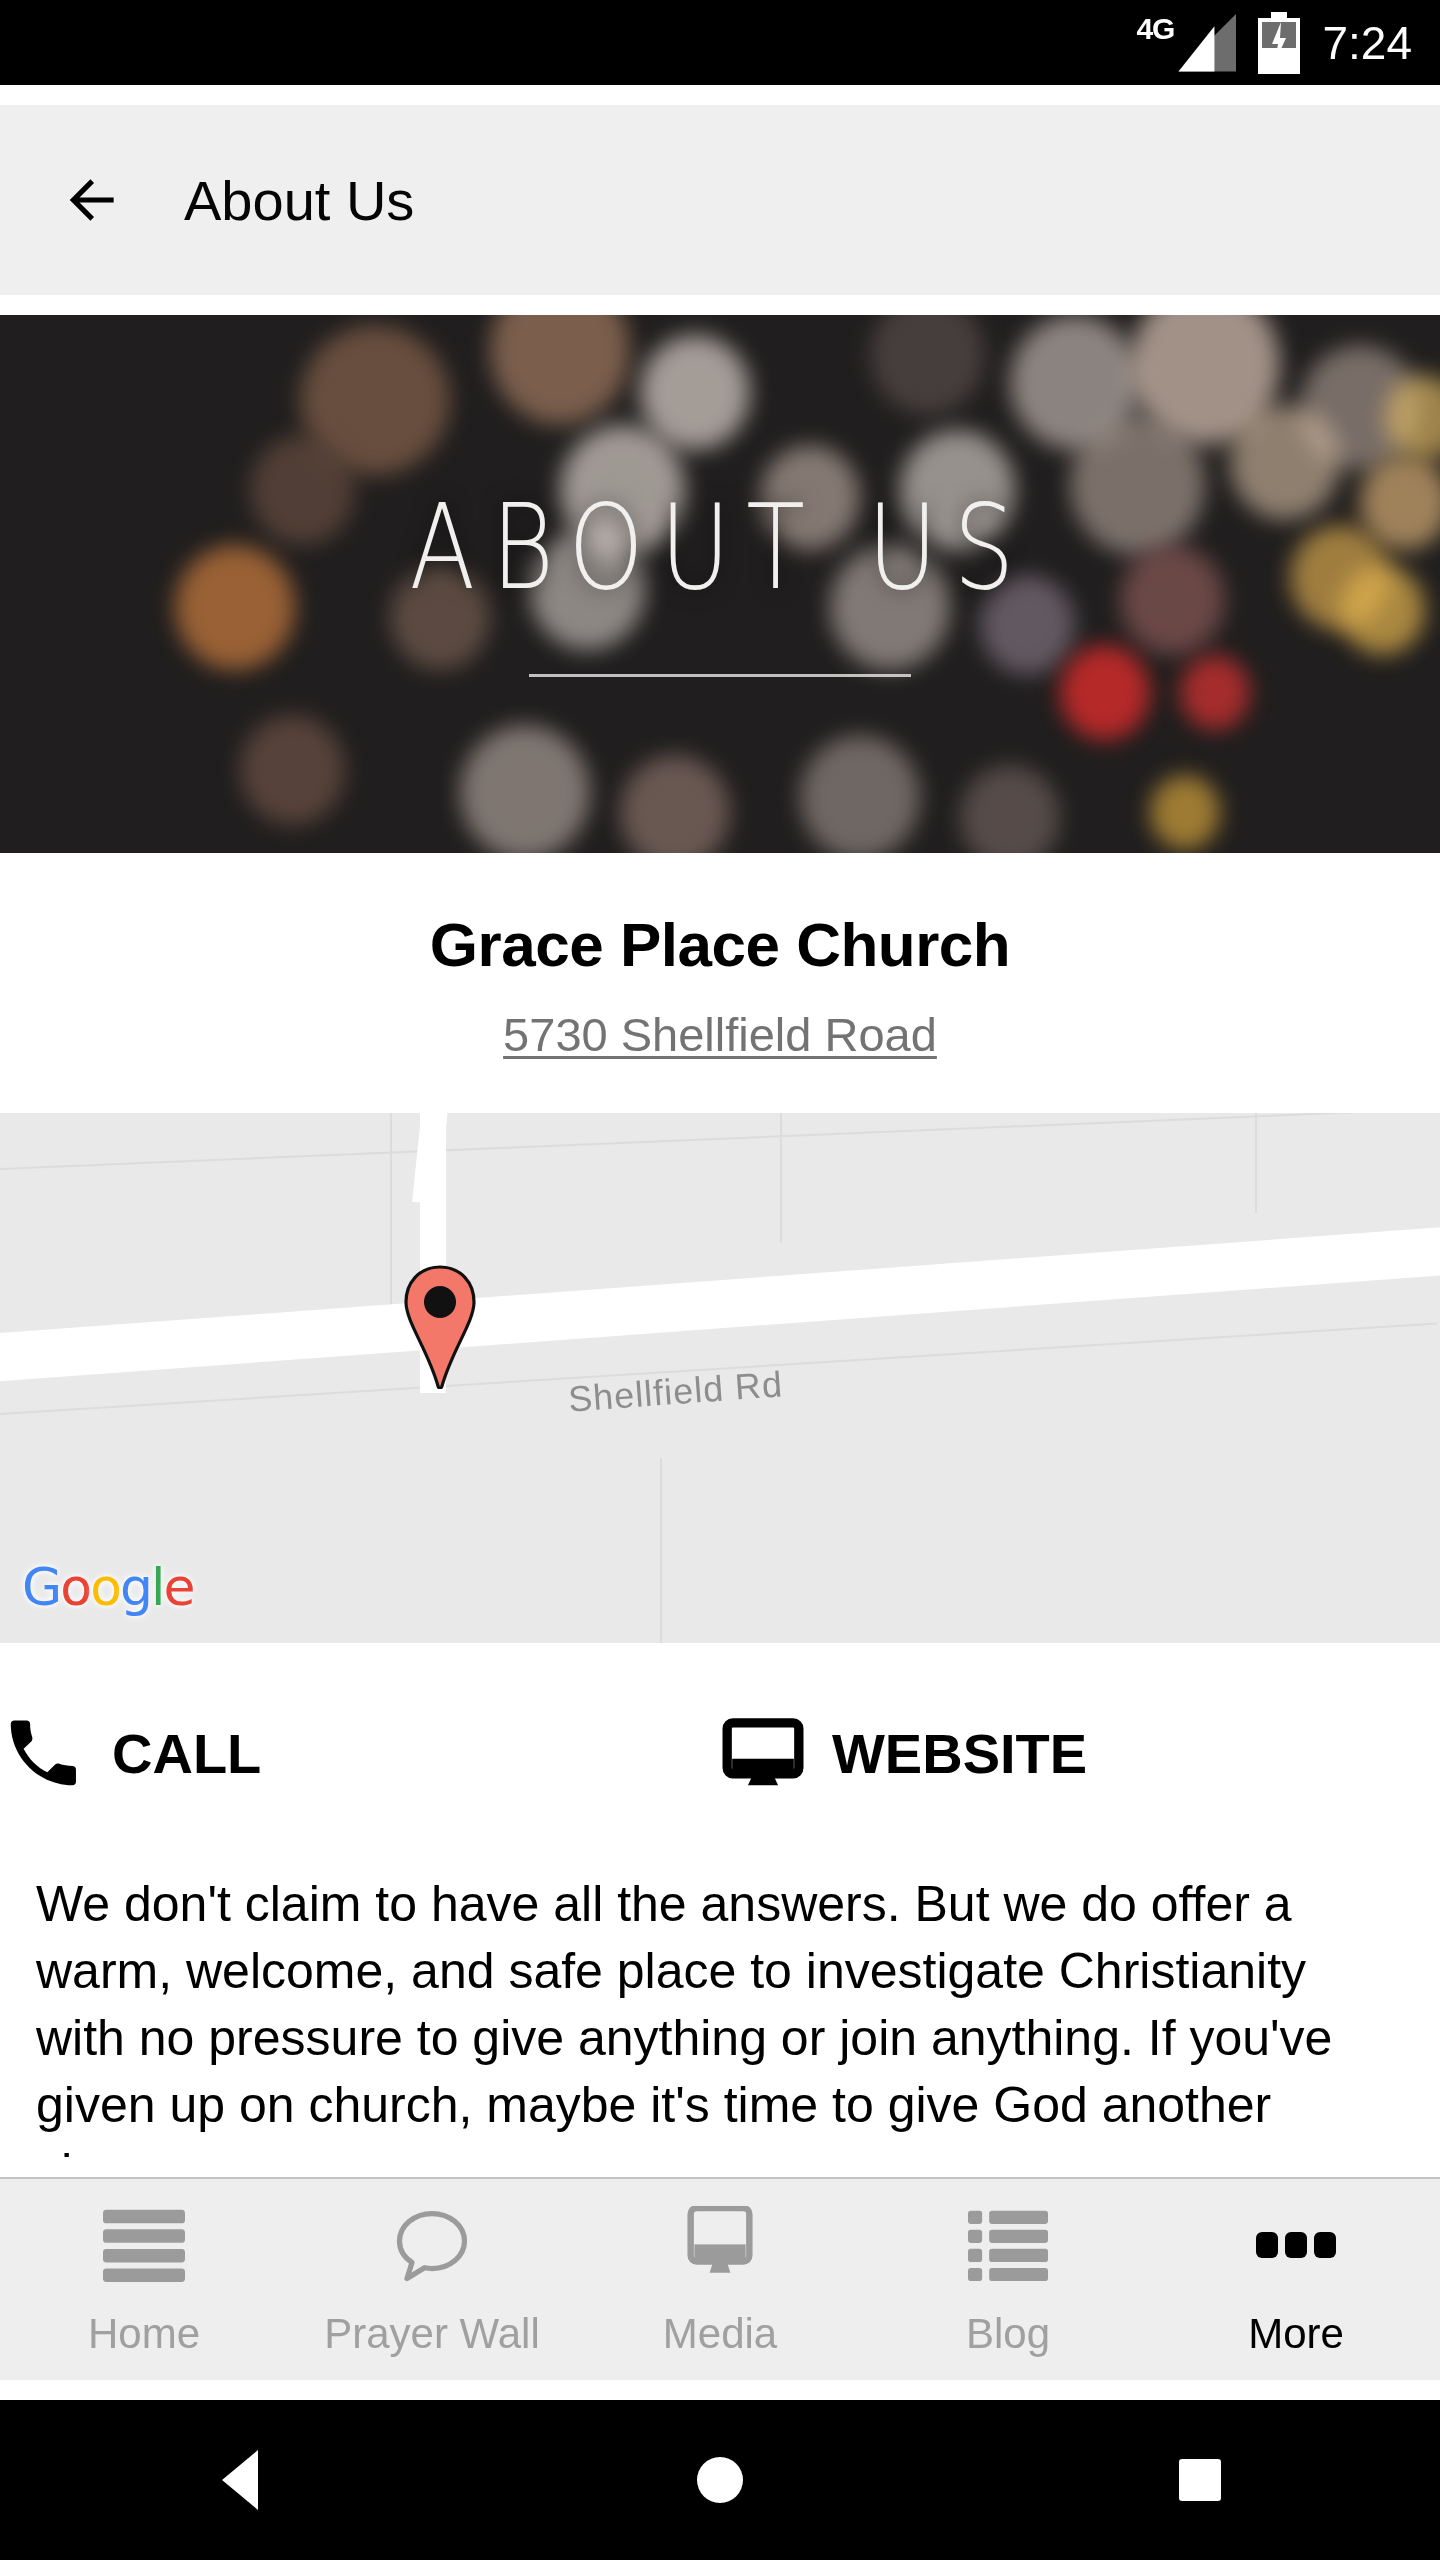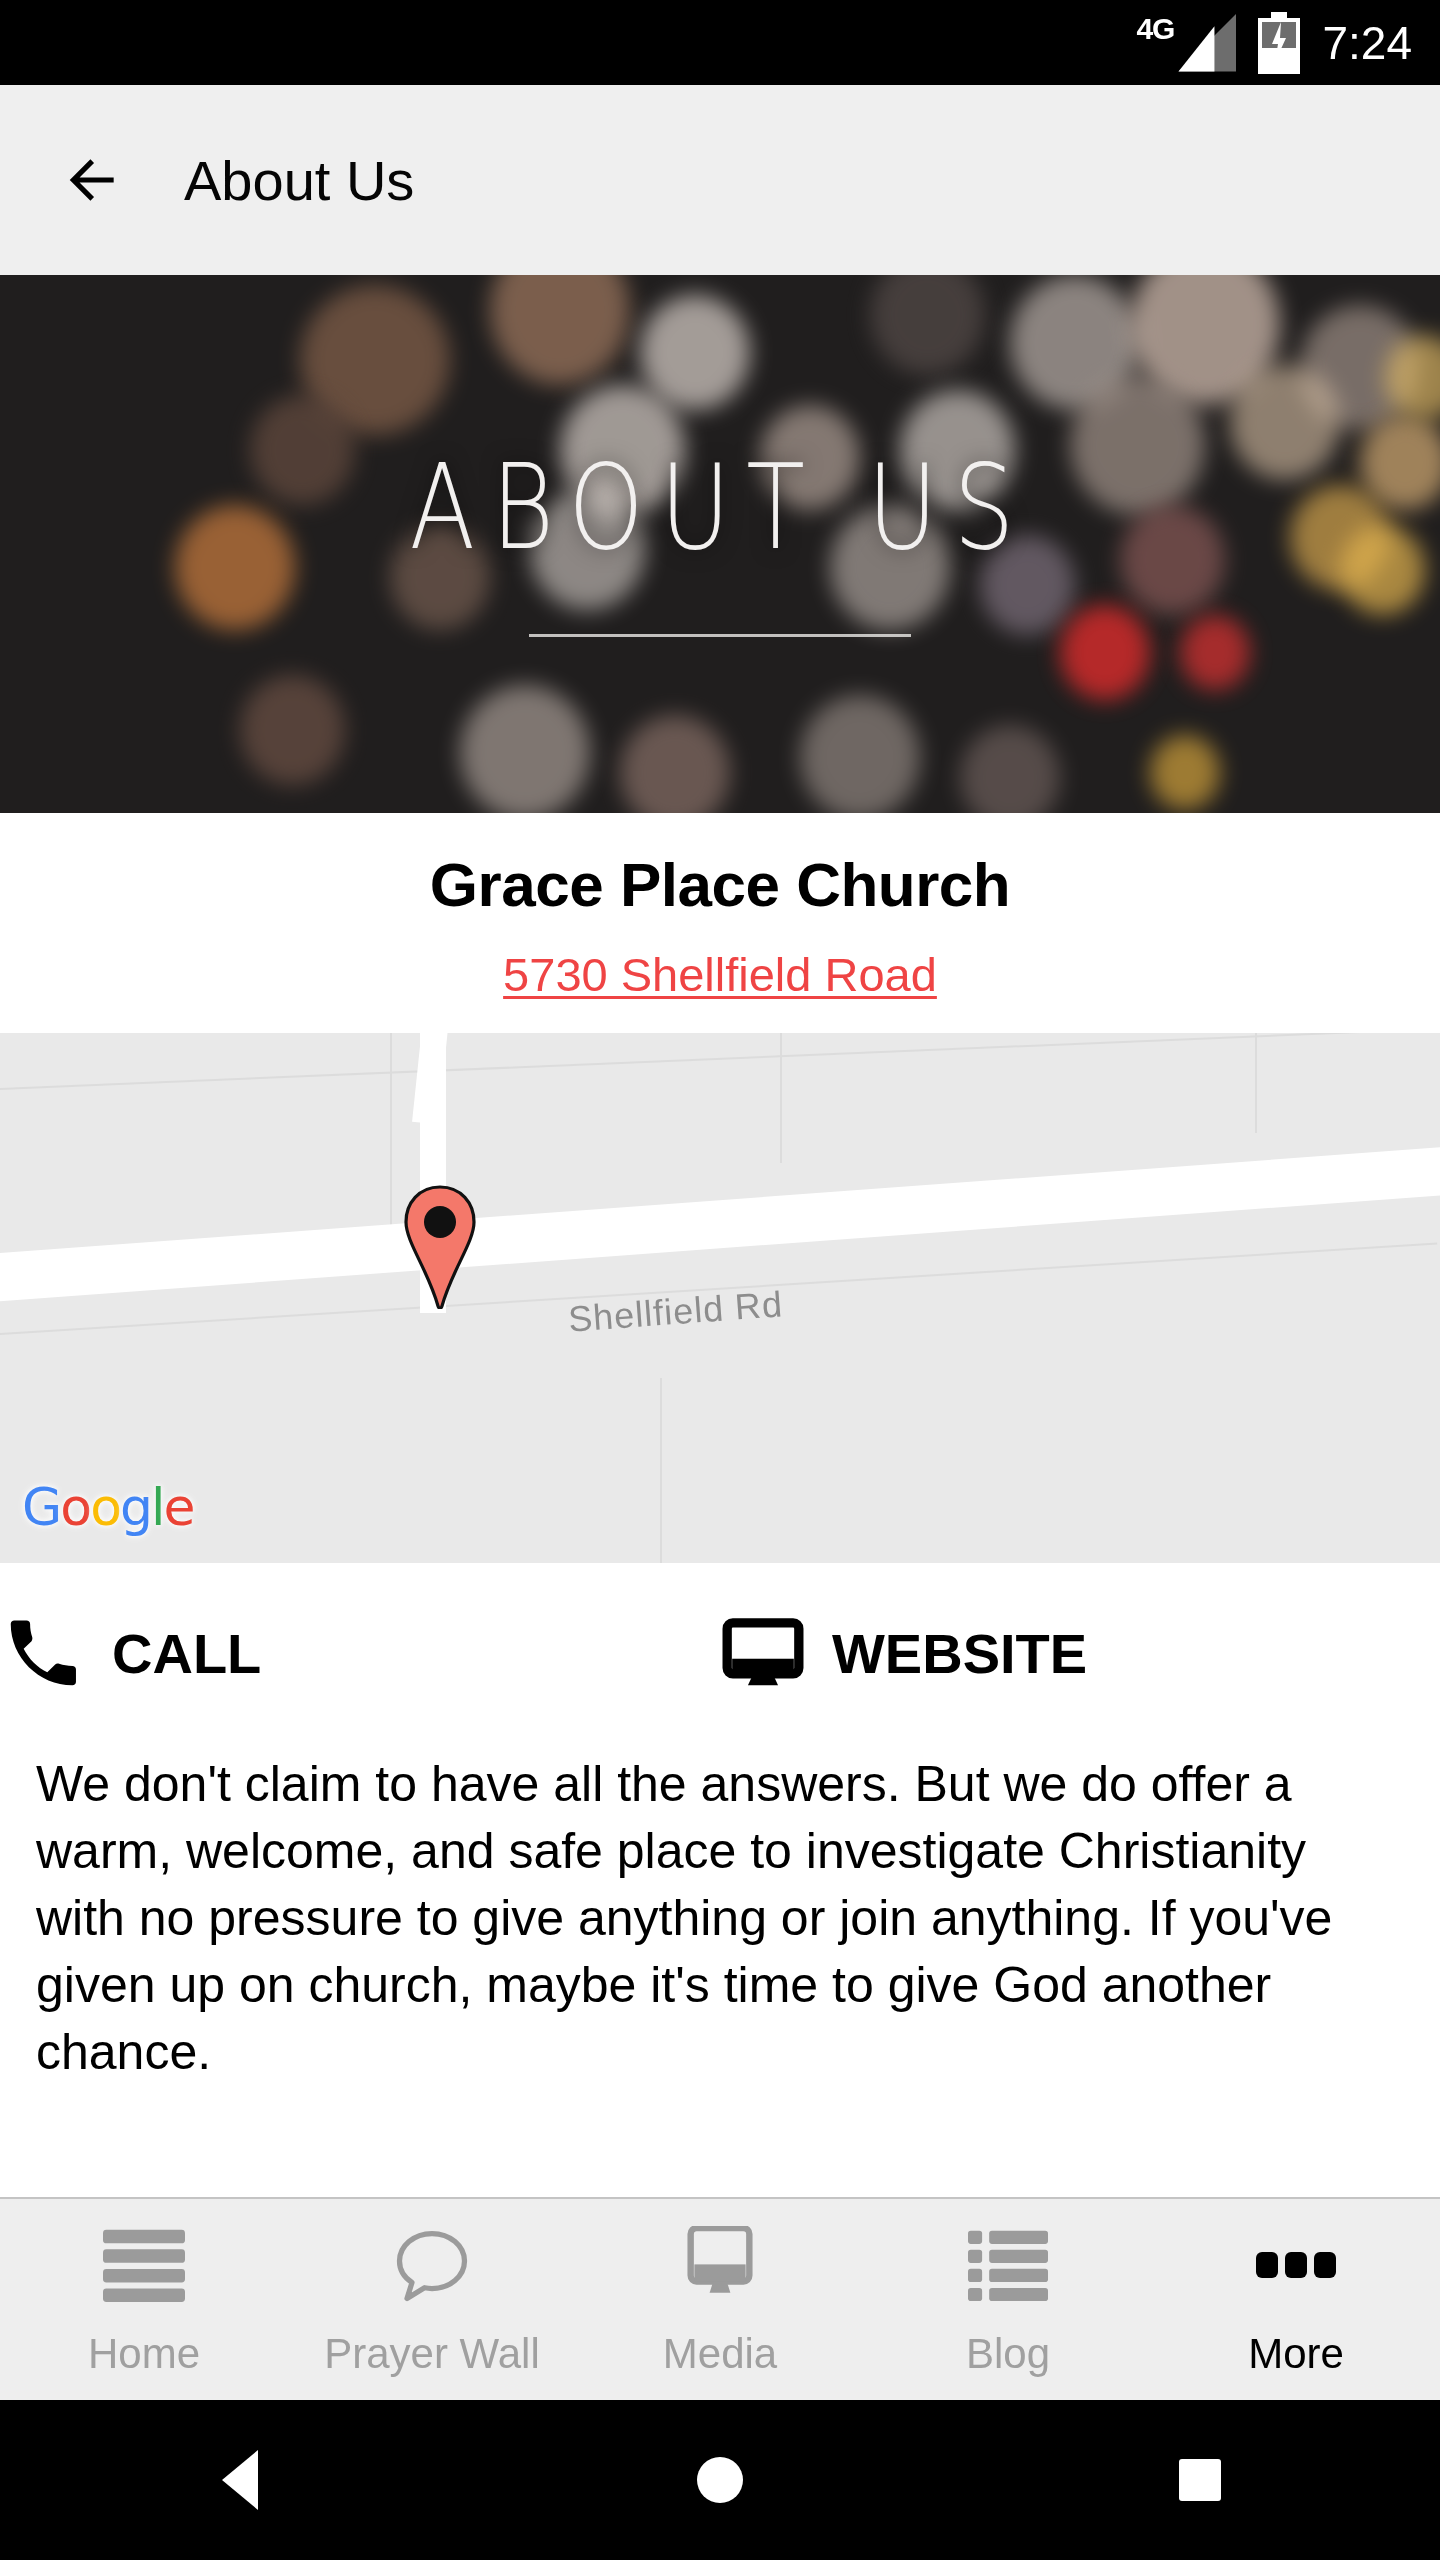--- a/index.html
+++ b/index.html
@@ -2,21 +2,21 @@
 <html><head>
 <meta charset="utf-8">
 <style>
   * { margin:0; padding:0; box-sizing:border-box; }
   html, body {
     width:1440px; height:2560px;
     background:#ffffff;
     font-family:"Liberation Sans", sans-serif;
     overflow:hidden;
   }
-  .phone { width:1440px; height:2560px; position:relative; display:flex; flex-direction:column; background:#fff; }
+  .phone { width:1440px; height:2560px; position:relative; display:flex; flex-direction:column; background:#fff;gap:20px; }
 
   
   .statusbar {
     height:85px; background:#000; flex:0 0 85px;
     display:flex; align-items:center; justify-content:flex-end;
     padding-right:28px; gap:22px;
   }
   .sb-4g { display:flex; align-items:flex-end; gap:4px; }
   .sb-4g-label { color:#fff; font-size:30px; font-weight:700; line-height:1; letter-spacing:-1px; padding-bottom:28px; }
   .sig { position:relative; width:58px; height:58px; }
@@ -56,21 +56,21 @@
     text-shadow:0 0 18px rgba(0,0,0,.55);
     transform:scaleY(1.22); transform-origin:center;
   }
   .hero-rule { width:382px; height:3px; background:rgba(240,238,236,.78); margin-top:70px; }
 
   
   .info { background:#fff; padding:36px 0 30px; text-align:center; flex:0 0 auto; }
   .church-name { font-size:62px; font-weight:700; color:#000; letter-spacing:-0.5px; }
   .addr { margin-top:26px; font-size:47px; line-height:1.22; color:#000; }
   .addr-line { display:block; }
-  .addr-link { color:#ef4444; text-decoration:underline; text-underline-offset:5px; text-decoration-thickness:3px; cursor:pointer; }
+  .addr-link { color:#737373; text-decoration:underline; text-underline-offset:5px; text-decoration-thickness:3px; cursor:pointer; }
   .addr-tail { color:#000; }
 
   
   .map { position:relative; height:530px; flex:0 0 530px; background:#e9e9e9; overflow:hidden; cursor:pointer; }
   .road-main { position:absolute; left:-80px; top:226px; width:1640px; height:48px; background:#fff; transform:rotate(-4.2deg); transform-origin:left center; }
   .road-vert { position:absolute; left:420px; top:-10px; width:26px; height:290px; background:#fff; }
   .road-vert2 { position:absolute; left:412px; top:-10px; width:26px; height:100px; background:#fff; transform:rotate(6deg); transform-origin:bottom center; }
   .lotline { position:absolute; background:#dcdcdc; }
   .road-label {
     position:absolute; left:568px; top:258px;

